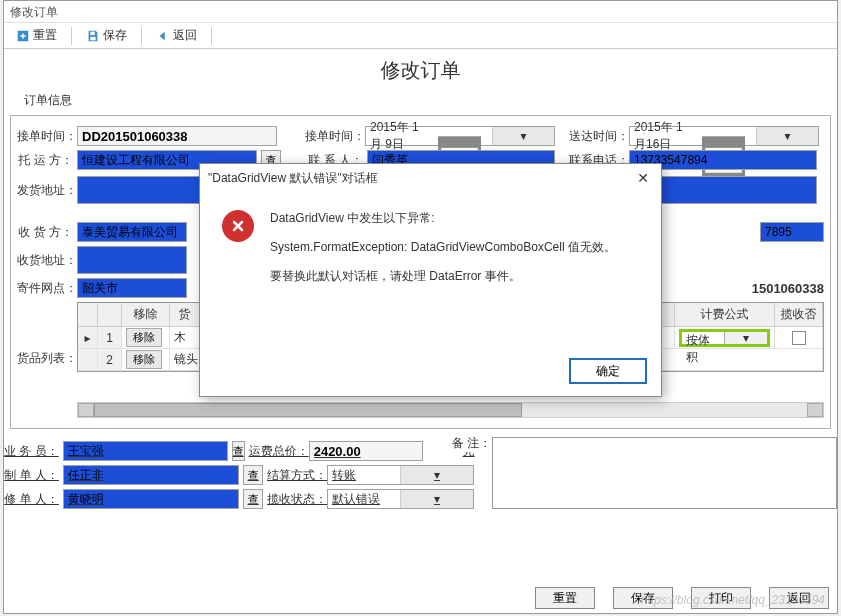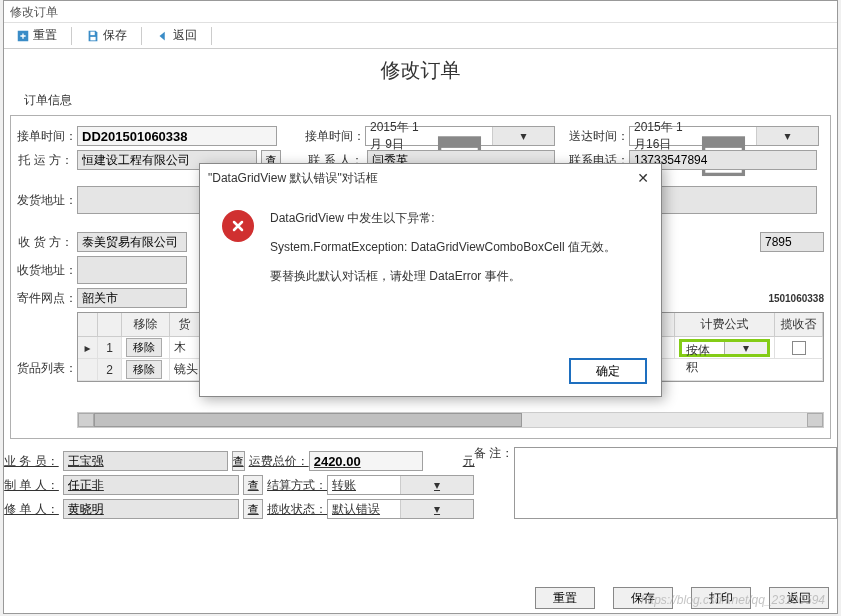--- a/index.html
+++ b/index.html
@@ -12,21 +12,21 @@
   .toolbar-btn { display: inline-flex; align-items: center; gap: 3px; padding: 2px 6px; cursor: pointer; font-size: 12px; }
   .toolbar-sep { width: 1px; height: 18px; background: #ccc; margin: 0 4px; }
   .ticon { width: 14px; height: 14px; display: inline-block; }
   
   .page-title { text-align: center; font-size: 20px; font-weight: normal; padding: 8px 0 6px; }
   
   .section-label { font-size: 12px; padding: 2px 20px; }
   
   .row { display: flex; align-items: center; margin: 4px 0; gap: 4px; }
   .lbl { width: 56px; text-align: right; font-size: 12px; white-space: nowrap; }
-  .field-input { border: 1px solid #a0a0a0; padding: 2px 4px; font-size: 12px; height: 20px; background: #e5e5e5; }
+  .field-input { border: 1px solid #a0a0a0; padding: 2px 4px; font-size: 12px; height: 20px; background: #1d4ed8; }
   .field-input.bold { font-family: Arial; font-size: 13px; font-weight: bold; background: #f5f5f5; }
   .lookup-btn { width: 20px; height: 20px; border: 1px solid #a0a0a0; background: #f0f0f0; font-size: 11px; cursor: pointer; }
   .dtp { display: inline-flex; align-items: center; border: 1px solid #a0a0a0; height: 20px; background: #fff; }
   .dtp span { flex: 1; padding: 0 4px; font-size: 12px; }
   .dtp-cal { width: 16px; height: 16px; margin: 0 2px; }
   .dtp-arrow { width: 14px; height: 100%; background: #e8e8e8; border-left: 1px solid #ccc; display: flex; align-items: center; justify-content: center; }
   
   .fieldset { border: 1px solid #b0b0b0; margin: 4px 6px; padding: 6px; position: relative; }
   .grid { border: 1px solid #999; background: #fff; font-size: 12px; }
   .grid-header { display: flex; background: #f0f0f0; border-bottom: 1px solid #ccc; }
@@ -137,42 +137,42 @@
       <input class="field-input" style="width: 180px;" value="恒建设工程有限公司">
       <button class="lookup-btn">查</button>
       <span style="width:18px"></span>
       <span class="lbl">联 系 人：</span>
       <input class="field-input" style="width: 188px;" value="闫秀英">
       <span style="width:6px"></span>
       <span class="lbl">联系电话：</span>
       <input class="field-input" style="width: 188px;" value="13733547894">
     </div>
 
-    <div class="row" style="margin-top:16px">
+    <div class="row" style="margin-top:6px">
       <span class="lbl">发货地址：</span>
       <input class="field-input" style="width: 740px; height: 28px;">
     </div>
 
     <div class="row" style="margin-top:18px">
       <span class="lbl">收 货 方：</span>
       <input class="field-input" style="width: 110px;" value="泰美贸易有限公司">
       <span style="flex:1"></span>
       <input class="field-input" style="width: 64px;" value="7895">
     </div>
 
     <div class="row" style="margin-top:0">
       <span class="lbl">收货地址：</span>
       <input class="field-input" style="width: 110px; height: 28px;">
     </div>
 
     <div class="row" style="">
       <span class="lbl">寄件网点：</span>
       <input class="field-input" style="width: 110px;" value="韶关市">
       <span style="flex:1"></span>
-      <span style="font-family:Arial;font-weight:bold;font-size:10px">1501060338</span>
+      <span style="font-family:Arial;font-weight:bold;font-size:13px">1501060338</span>
     </div>
 
     <div class="row" style="align-items:flex-start">
       <span class="lbl" style="margin-top:48px">货品列表：</span>
       <div style="flex:1">
         <div class="grid">
           <div class="grid-header">
             <div class="cell" style="width:20px"></div>
             <div class="cell" style="width:24px"></div>
             <div class="cell" style="width:48px">移除</div>
@@ -248,21 +248,21 @@
         <span class="lbl">修 单 人：</span>
         <input class="field-input" style="width: 180px;" value="黄晓明">
         <button class="lookup-btn">查</button>
         <span class="lbl">揽收状态：</span>
         <div class="dtp" style="width:150px">
             <span>默认错误</span>
             <span class="dtp-arrow">▾</span>
           </div>
       </div>
     </div>
-    <div class="remark-area" style="position:relative;margin-left:40px">
+    <div class="remark-area" style="position:relative;margin-left:18px">
       <span class="remark-lbl">备    注：</span>
       <div class="remark-box"></div>
     </div>
   </div>
 
   <div class="footer">
     <button class="footer-btn">重置</button>
     <button class="footer-btn">保存</button>
     <button class="footer-btn">打印</button>
     <button class="footer-btn">返回</button>

